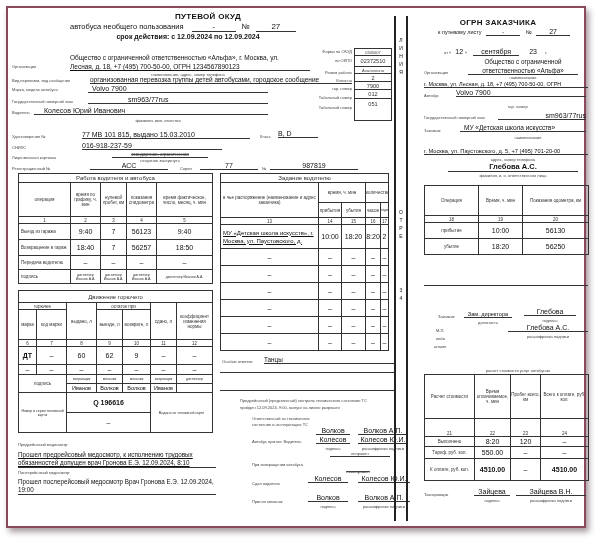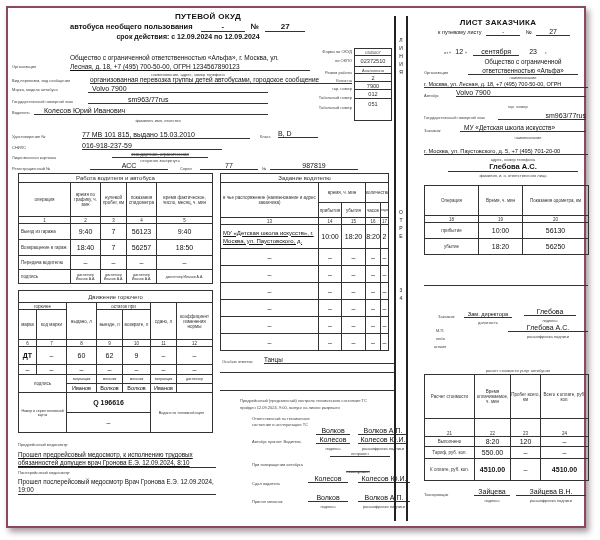--- a/index.html
+++ b/index.html
@@ -19,21 +19,21 @@
 .vline{position:absolute;top:8px;height:505px;border-left:2px solid #222}
 .title{font-size:8px;font-weight:bold;letter-spacing:.3px}
 .box{border:1px solid #333;background:#fff}
 </style>
 </head>
 <body>
 
 <div class="frame">
 
   <div class="abs title ctr" style="left:120px;top:4px;width:160px">ПУТЕВОЙ ОКУД</div>
-  <div class="abs" style="left:62px;top:14px;width:320px;font-size:7.5px;font-weight:bold">
+  <div class="abs" style="left:62px;top:14px;width:320px;font-size:7.5px;font-weight:normal">
     <span>автобуса необщего пользования</span>
     <span class="ul ctr" style="display:inline-block;width:44px;margin-left:6px">-</span>
     <span style="margin-left:4px">№</span>
     <span class="ul ctr" style="display:inline-block;width:40px;margin-left:4px;font-size:8px">27</span>
   </div>
   <div class="abs ctr" style="left:80px;top:25px;width:200px;font-size:7px;font-weight:bold">срок действия: с 12.09.2024 по 12.09.2024</div>
 
   <div class="abs box" style="left:346px;top:40px;width:38px;height:73px">
     <div class="tiny ctr ul" style="height:7px;line-height:7px">0345007</div>
     <div class="t ctr ul" style="height:11px;line-height:10px">02372510</div>
@@ -346,21 +346,21 @@
     <div>О</div>
     <div>Т</div>
     <div>Р</div>
     <div>Е</div>
   </div>
   <div class="abs" style="left:388px;top:278px;width:10px;font-size:5px;line-height:8px;text-align:center">
     <div>3</div>
     <div>4</div>
   </div>
 
-  <div class="abs title ctr" style="left:420px;top:10px;width:140px">ЛИСТ ЗАКАЗЧИКА</div>
+  <div class="abs title ctr" style="left:420px;top:10px;width:140px">ОГРН ЗАКАЗЧИКА</div>
   <div class="abs" style="left:430px;top:20px;width:150px;font-size:5.5px">
     <span>к путевому листу</span>
     <span class="ul ctr" style="display:inline-block;width:34px;margin-left:3px">-</span>
     <span style="margin-left:4px">№</span>
     <span class="ul ctr" style="display:inline-block;width:34px;margin-left:3px;font-size:7px">27</span>
   </div>
   <div class="abs" style="left:436px;top:40px;font-size:7px">
     <span class="tiny">от «</span>
     <span style="margin-left:2px">12</span>
     <span class="tiny">»</span>

